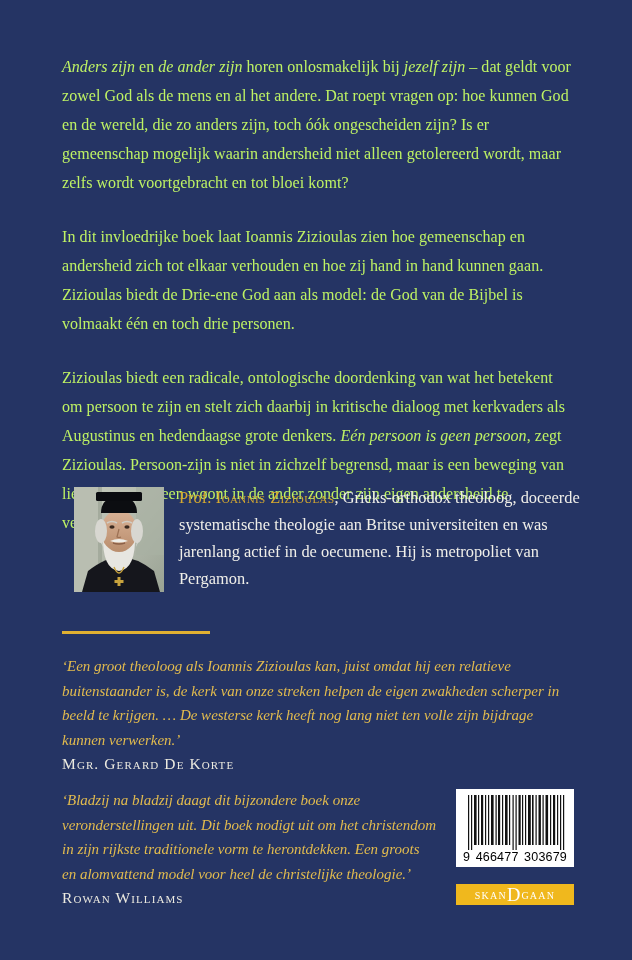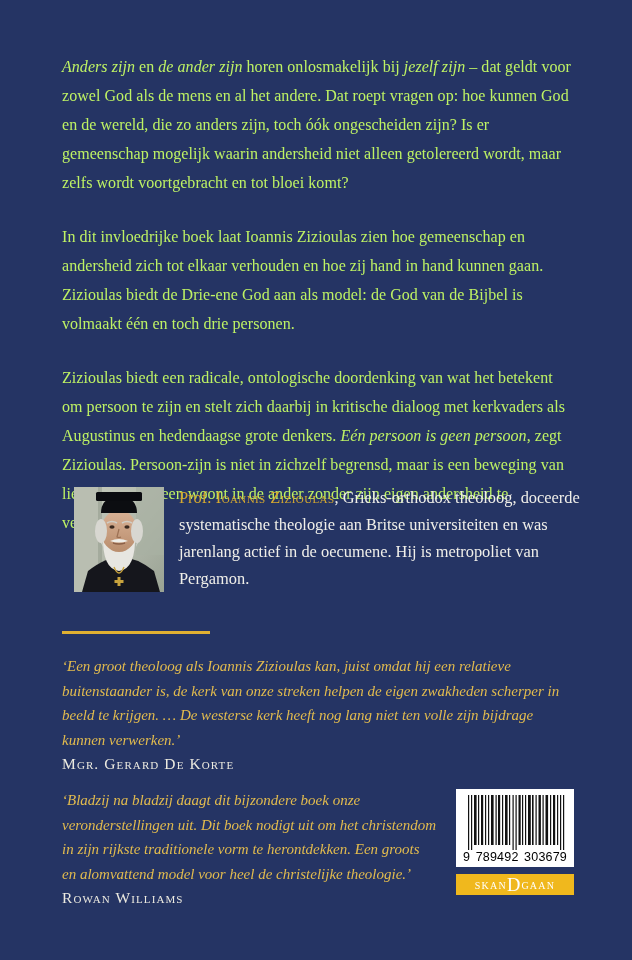--- a/index.html
+++ b/index.html
@@ -127,21 +127,21 @@
     font-family: "Liberation Sans", sans-serif;
     font-size: 12.5px;
     color: #000;
     letter-spacing: 0.2px;
     display: flex;
     justify-content: space-between;
     padding: 0 1px 1px 1px;
     box-sizing: border-box;
   }
   .publisher-logo {
-    margin-top: 7px;
+    margin-top: 17px;
     background: #f0b81d;
     width: 118px;
     height: 21px;
     display: flex;
     align-items: center;
     justify-content: center;
     color: #ffffff;
     font-variant: small-caps;
     font-size: 14px;
     letter-spacing: 1.2px;
@@ -263,21 +263,21 @@
           <rect x="83.5" y="0" width="2.6" height="50"></rect>
           <rect x="88" y="0" width="1.2" height="50"></rect>
           <rect x="91" y="0" width="2.2" height="50"></rect>
           <rect x="95" y="0" width="1.2" height="50"></rect>
           <rect x="98" y="0" width="1.2" height="55"></rect>
           <rect x="101" y="0" width="1.2" height="55"></rect>
         </g>
       </svg>
       <div class="barcode-digits">
         <span>9</span>
-        <span>789492</span>
+        <span>466477</span>
         <span>303679</span>
       </div>
     </div>
     <div class="publisher-logo">
       <span>skan</span>
         <span class="big">D</span>
         <span>gaan</span>
     </div>
   </div>
 

